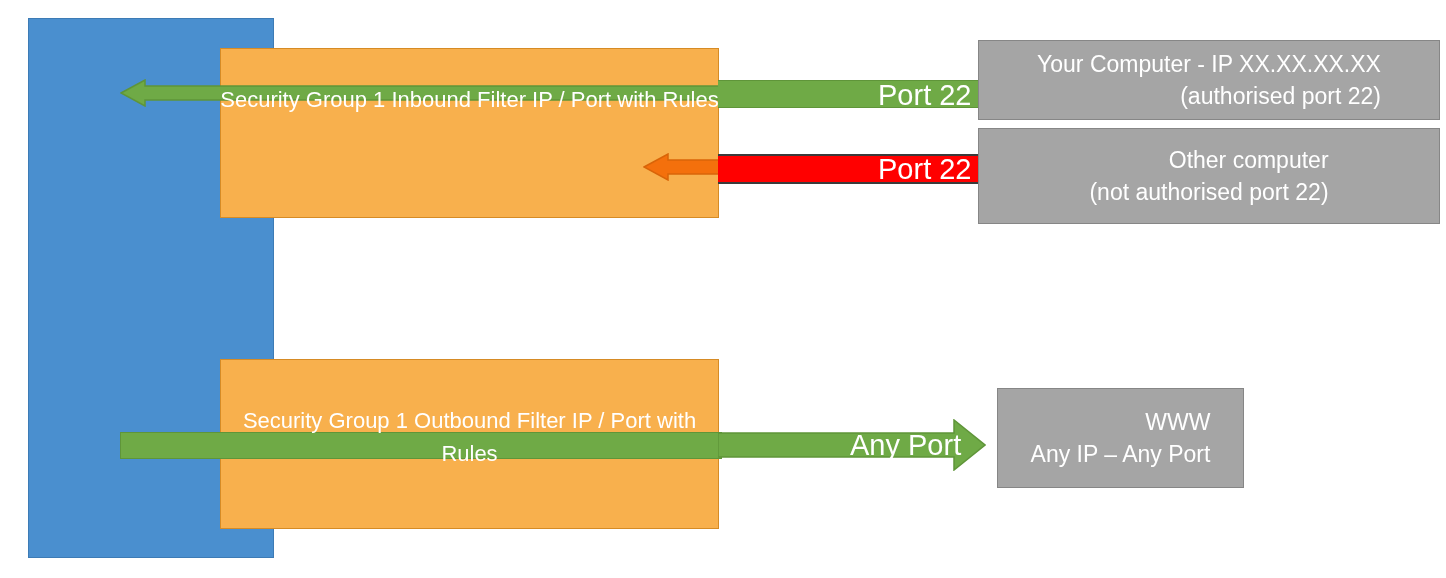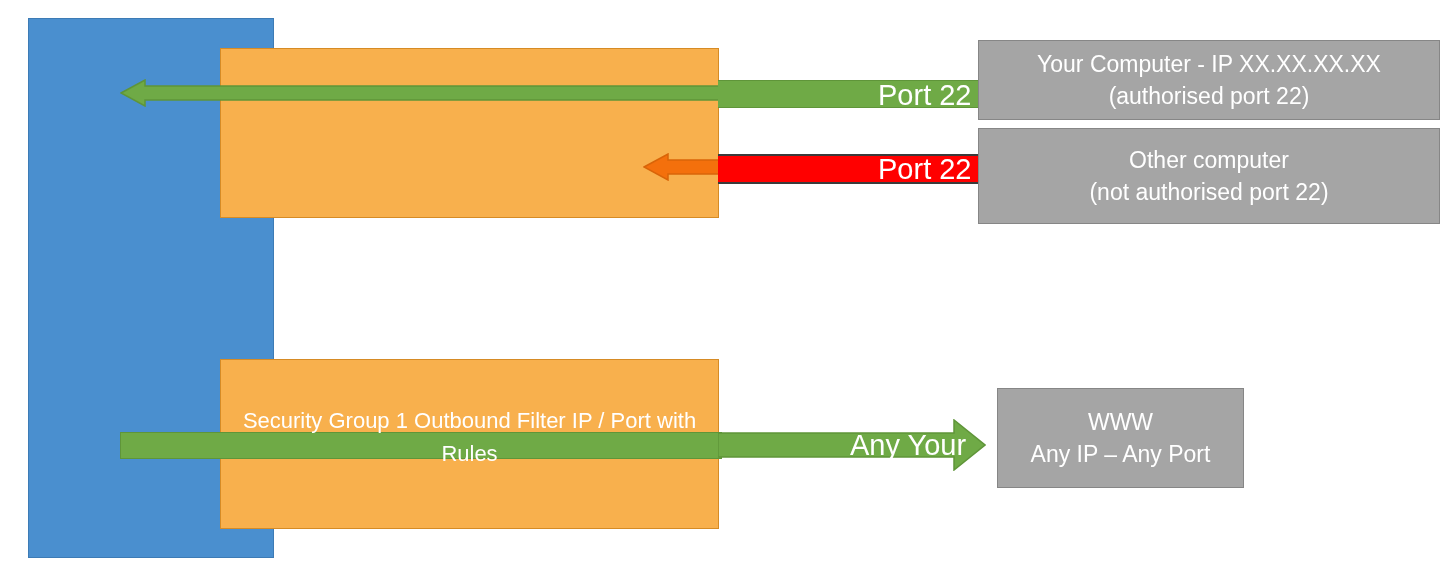--- a/index.html
+++ b/index.html
@@ -145,21 +145,21 @@
   #label-anyport      { left: 850px; top: 434px; }
 
   
   .gray-box {
     background: #A5A5A5;
     border: 1px solid #868686;
     color: #ffffff;
     display: flex;
     align-items: center;
     justify-content: center;
-    text-align: center;
+    text-align: right;
     font-size: 23px;
     line-height: 32px;
     z-index: 5;
     white-space: pre-line;
   }
   #gray-your-computer {
     left: 978px;
     top: 40px;
     width: 462px;
     height: 80px;
@@ -201,22 +201,25 @@
   <div class="bar-label" id="label-port22-green">Port 22</div>
 
   <div class="bar" id="seg-red"></div>
   <div class="bar-label" id="label-port22-red">Port 22</div>
 
   <div class="bar" id="seg-green-bottom-left"></div>
 
   <svg class="bar" id="arrow-outbound" width="268" height="52" viewBox="0 0 268 52">
     <polygon points="0,14 236,14 236,1 267,26 236,51 236,38 0,38" fill="#6FAA46" stroke="#5F9539" stroke-width="1.5" stroke-linejoin="miter"></polygon>
   </svg>
-  <div class="bar-label" id="label-anyport">Any Your</div>
-
+  <div class="bar-label" id="label-anyport">Any Port</div>
+
+  <div class="sg-text" id="sg-inbound-text">Security Group 1
+Inbound
+Filter IP / Port with Rules</div>
   <div class="sg-text" id="sg-outbound-text">Security Group 1
 Outbound
 Filter IP / Port with Rules</div>
 
   <div class="box gray-box" id="gray-your-computer">Your Computer - IP XX.XX.XX.XX
 (authorised port 22)</div>
   <div class="box gray-box" id="gray-other-computer">Other computer
 (not authorised port 22)</div>
   <div class="box gray-box" id="gray-www">WWW
 Any IP – Any Port</div>

